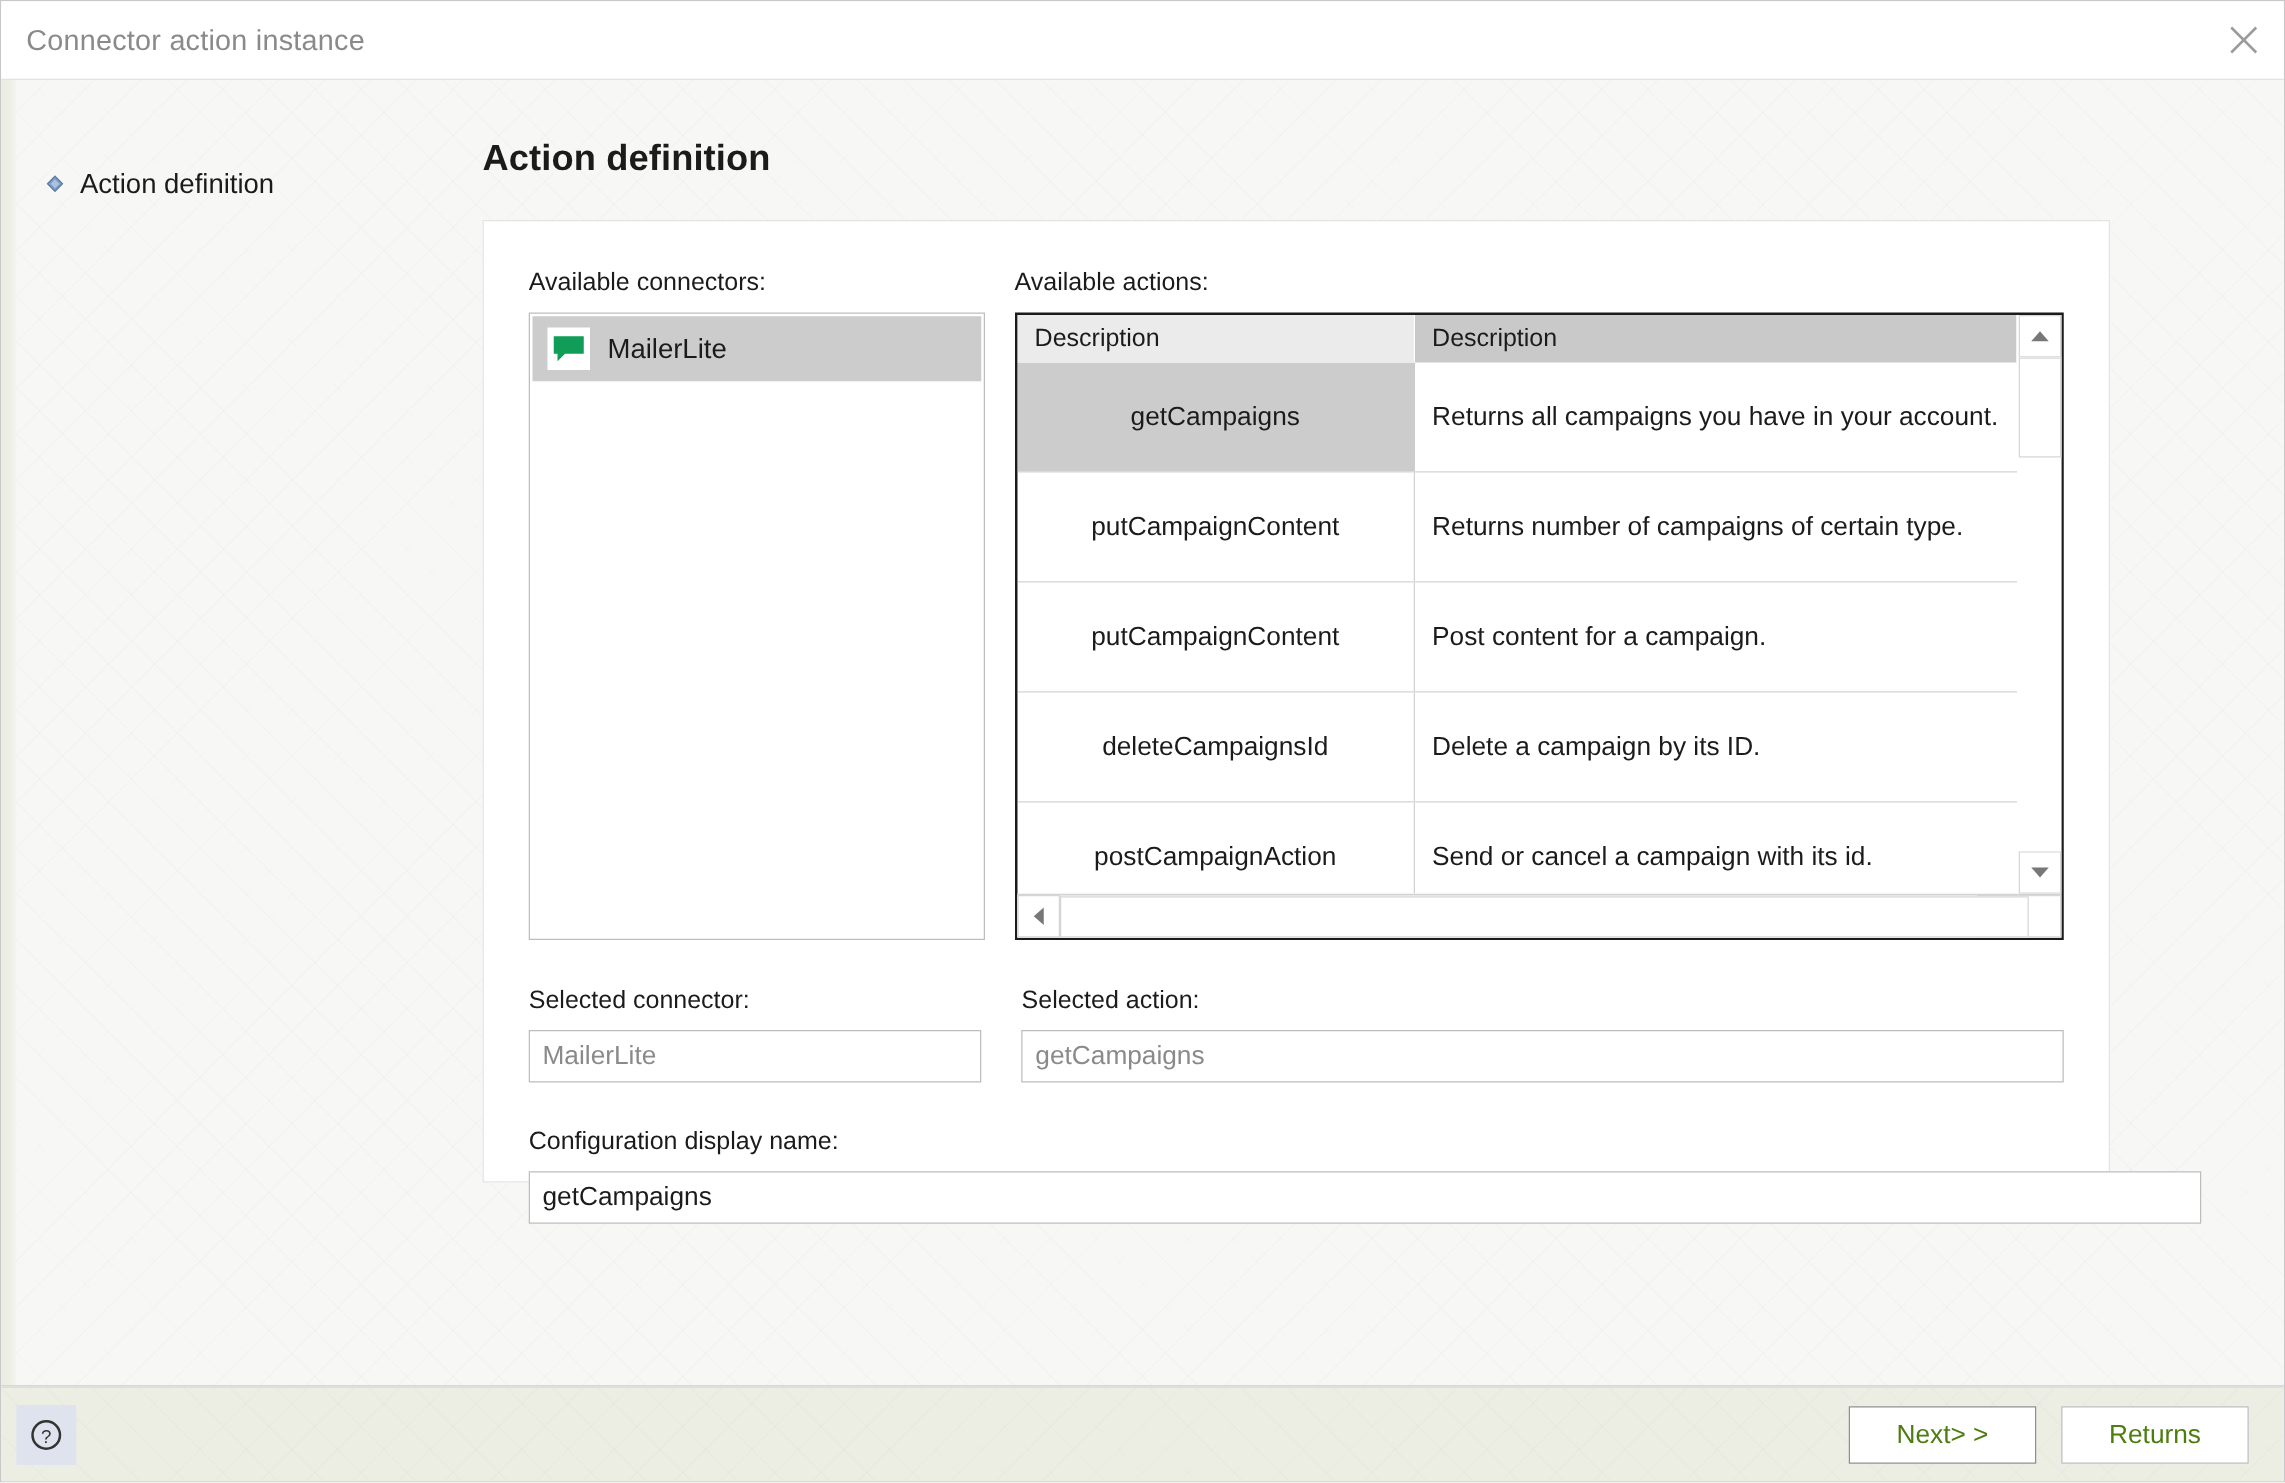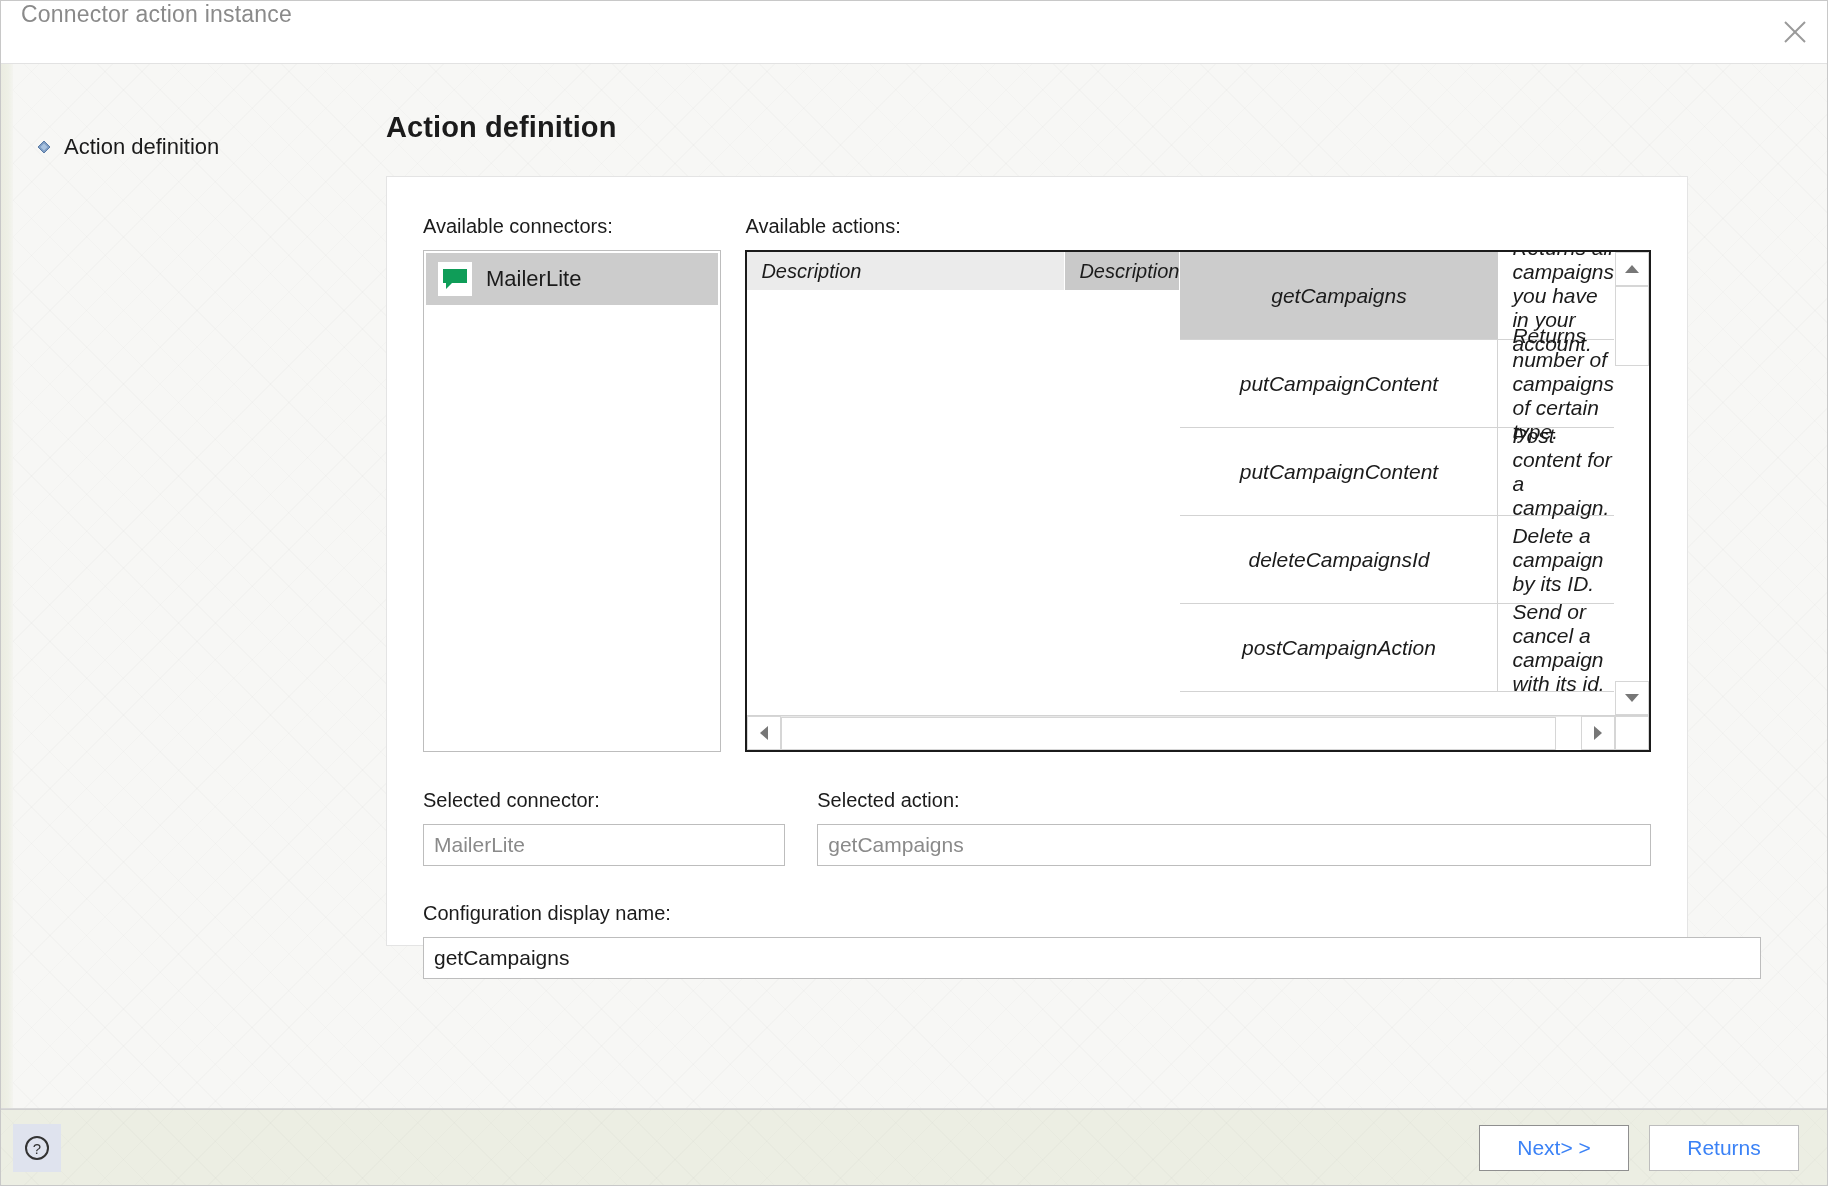--- a/index.html
+++ b/index.html
@@ -26,20 +26,21 @@
   }
 
   
   .titlebar {
     position: relative;
     height: 62px;
     min-height: 62px;
     background: #ffffff;
     border-bottom: 1px solid #e2e2e2;
     display: flex;
+    align-items: center;
   }
   .titlebar-text {
     margin-left: 20px;
     font-size: 23px;
     color: #8a8a8a;
     letter-spacing: 0.2px;
   }
   .close-btn {
     position: absolute;
     right: 0;
@@ -195,24 +196,23 @@
     position: relative;
   }
   .grid-main {
     flex: 1;
     display: flex;
     min-height: 0;
   }
   .grid-cols {
     flex: 1;
     display: flex;
-    flex-direction: row;
+    flex-direction: column;
     min-width: 0;
     overflow: hidden;
-    font-style: italic;
   }
   .grid-header {
     display: flex;
     height: 38px;
     min-height: 38px;
   }
   .hcell {
     display: flex;
     align-items: center;
     padding-left: 14px;
@@ -385,21 +385,21 @@
     justify-content: center;
     cursor: default;
   }
   .btns { display: flex; gap: 20px; }
   .btn {
     width: 150px;
     height: 46px;
     background: #ffffff;
     border: 1px solid #bdbdbd;
     font-size: 21px;
-    color: #3b82f6;
+    color: #4d7c0f;
     font-family: "Liberation Sans", sans-serif;
     display: flex;
     align-items: center;
     justify-content: center;
     cursor: default;
   }
   .btn.default { border-color: #8f8f8f; }
 </style>
 </head>
 <body>

